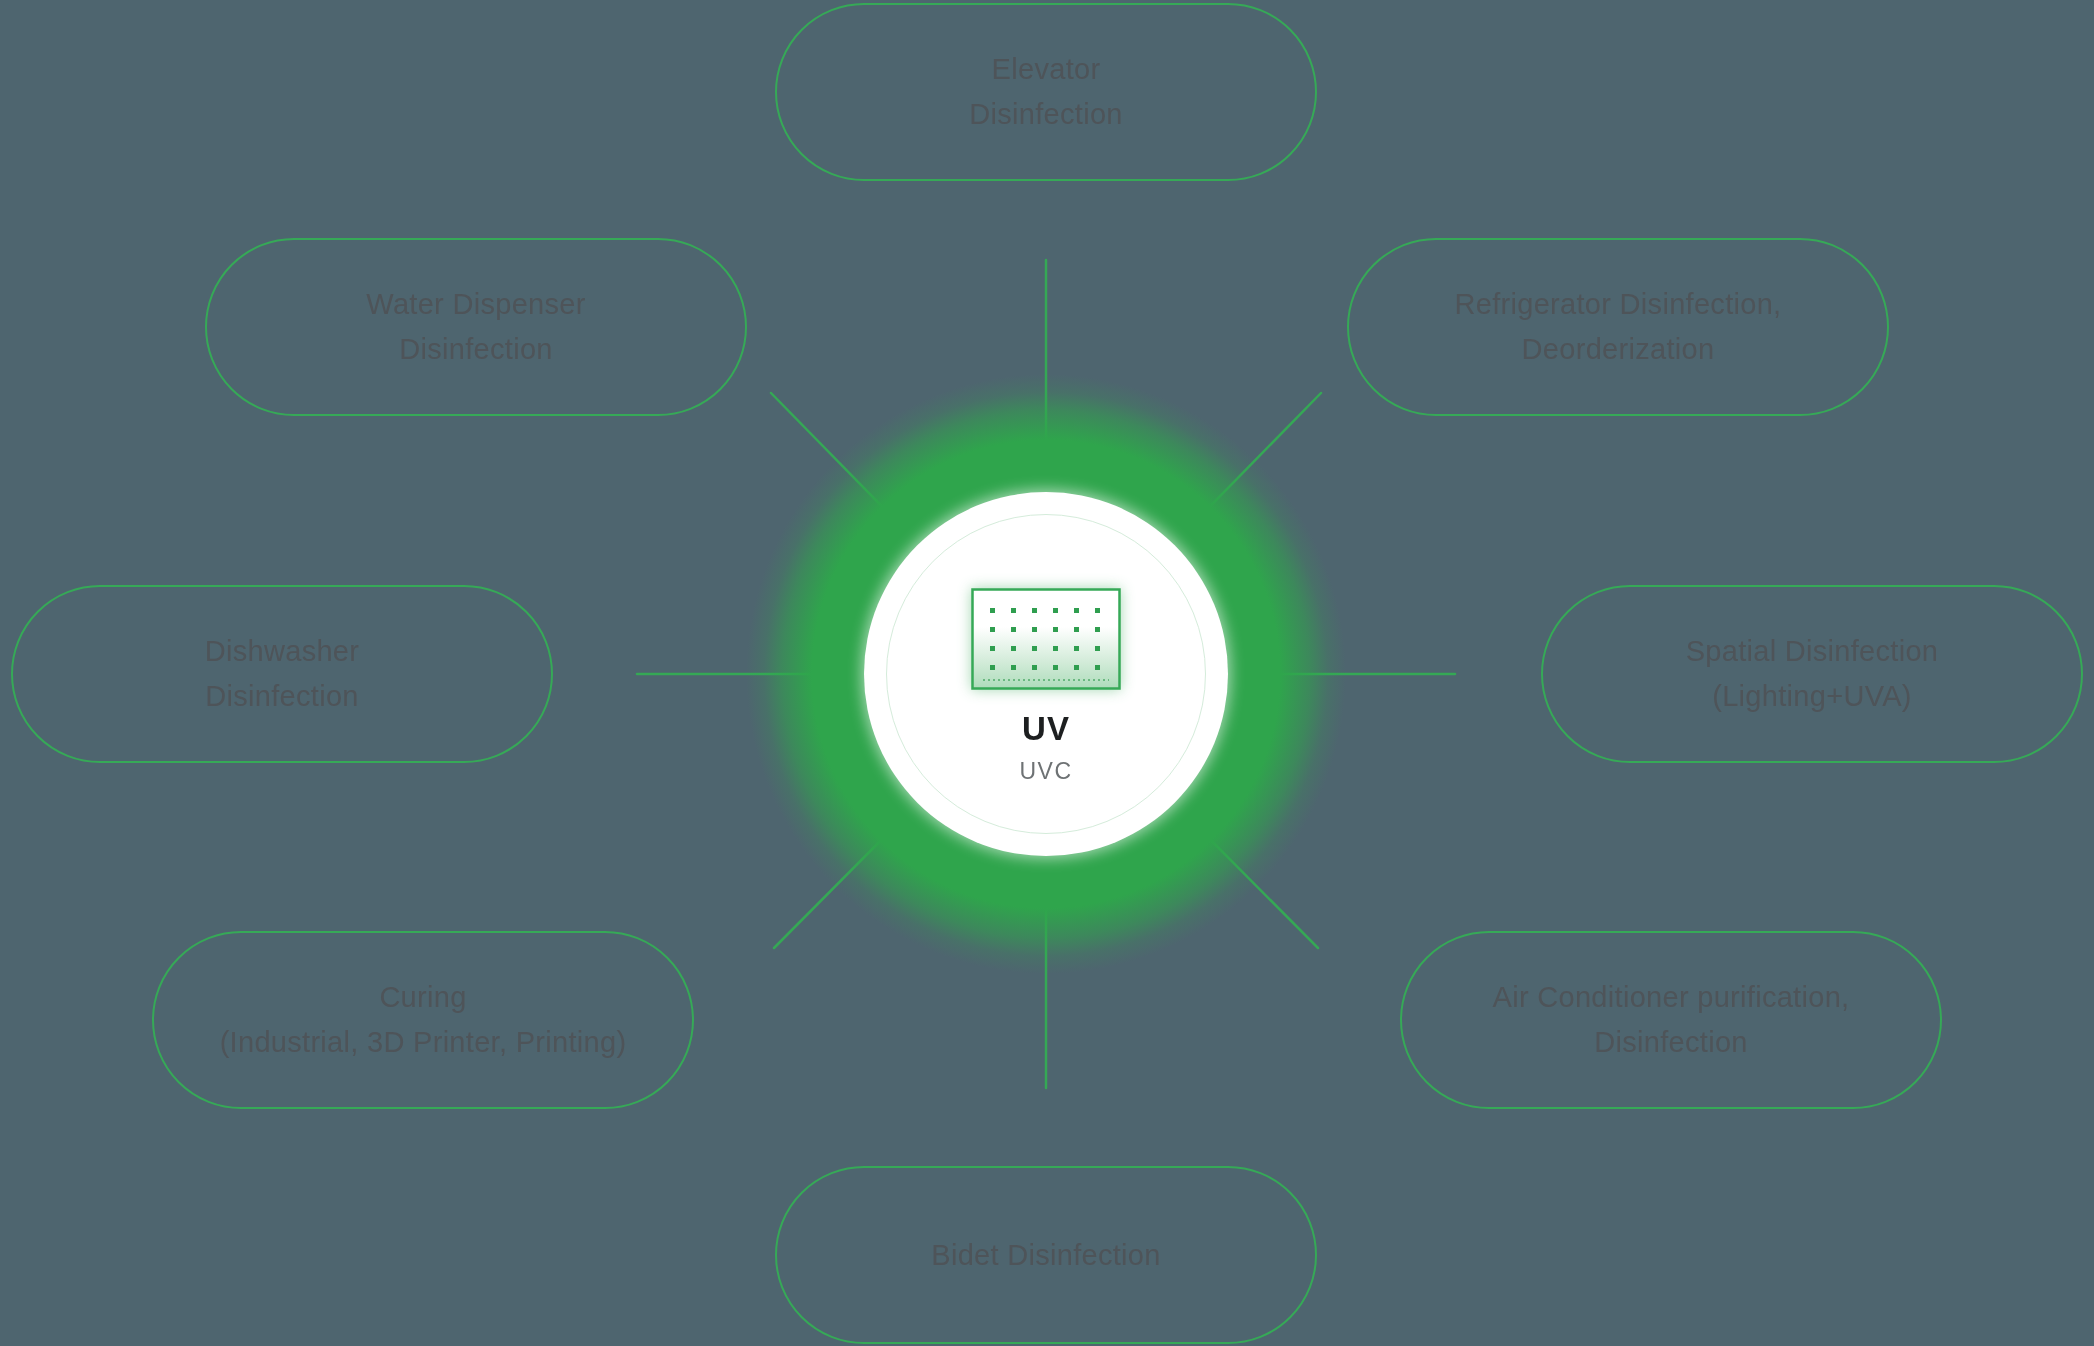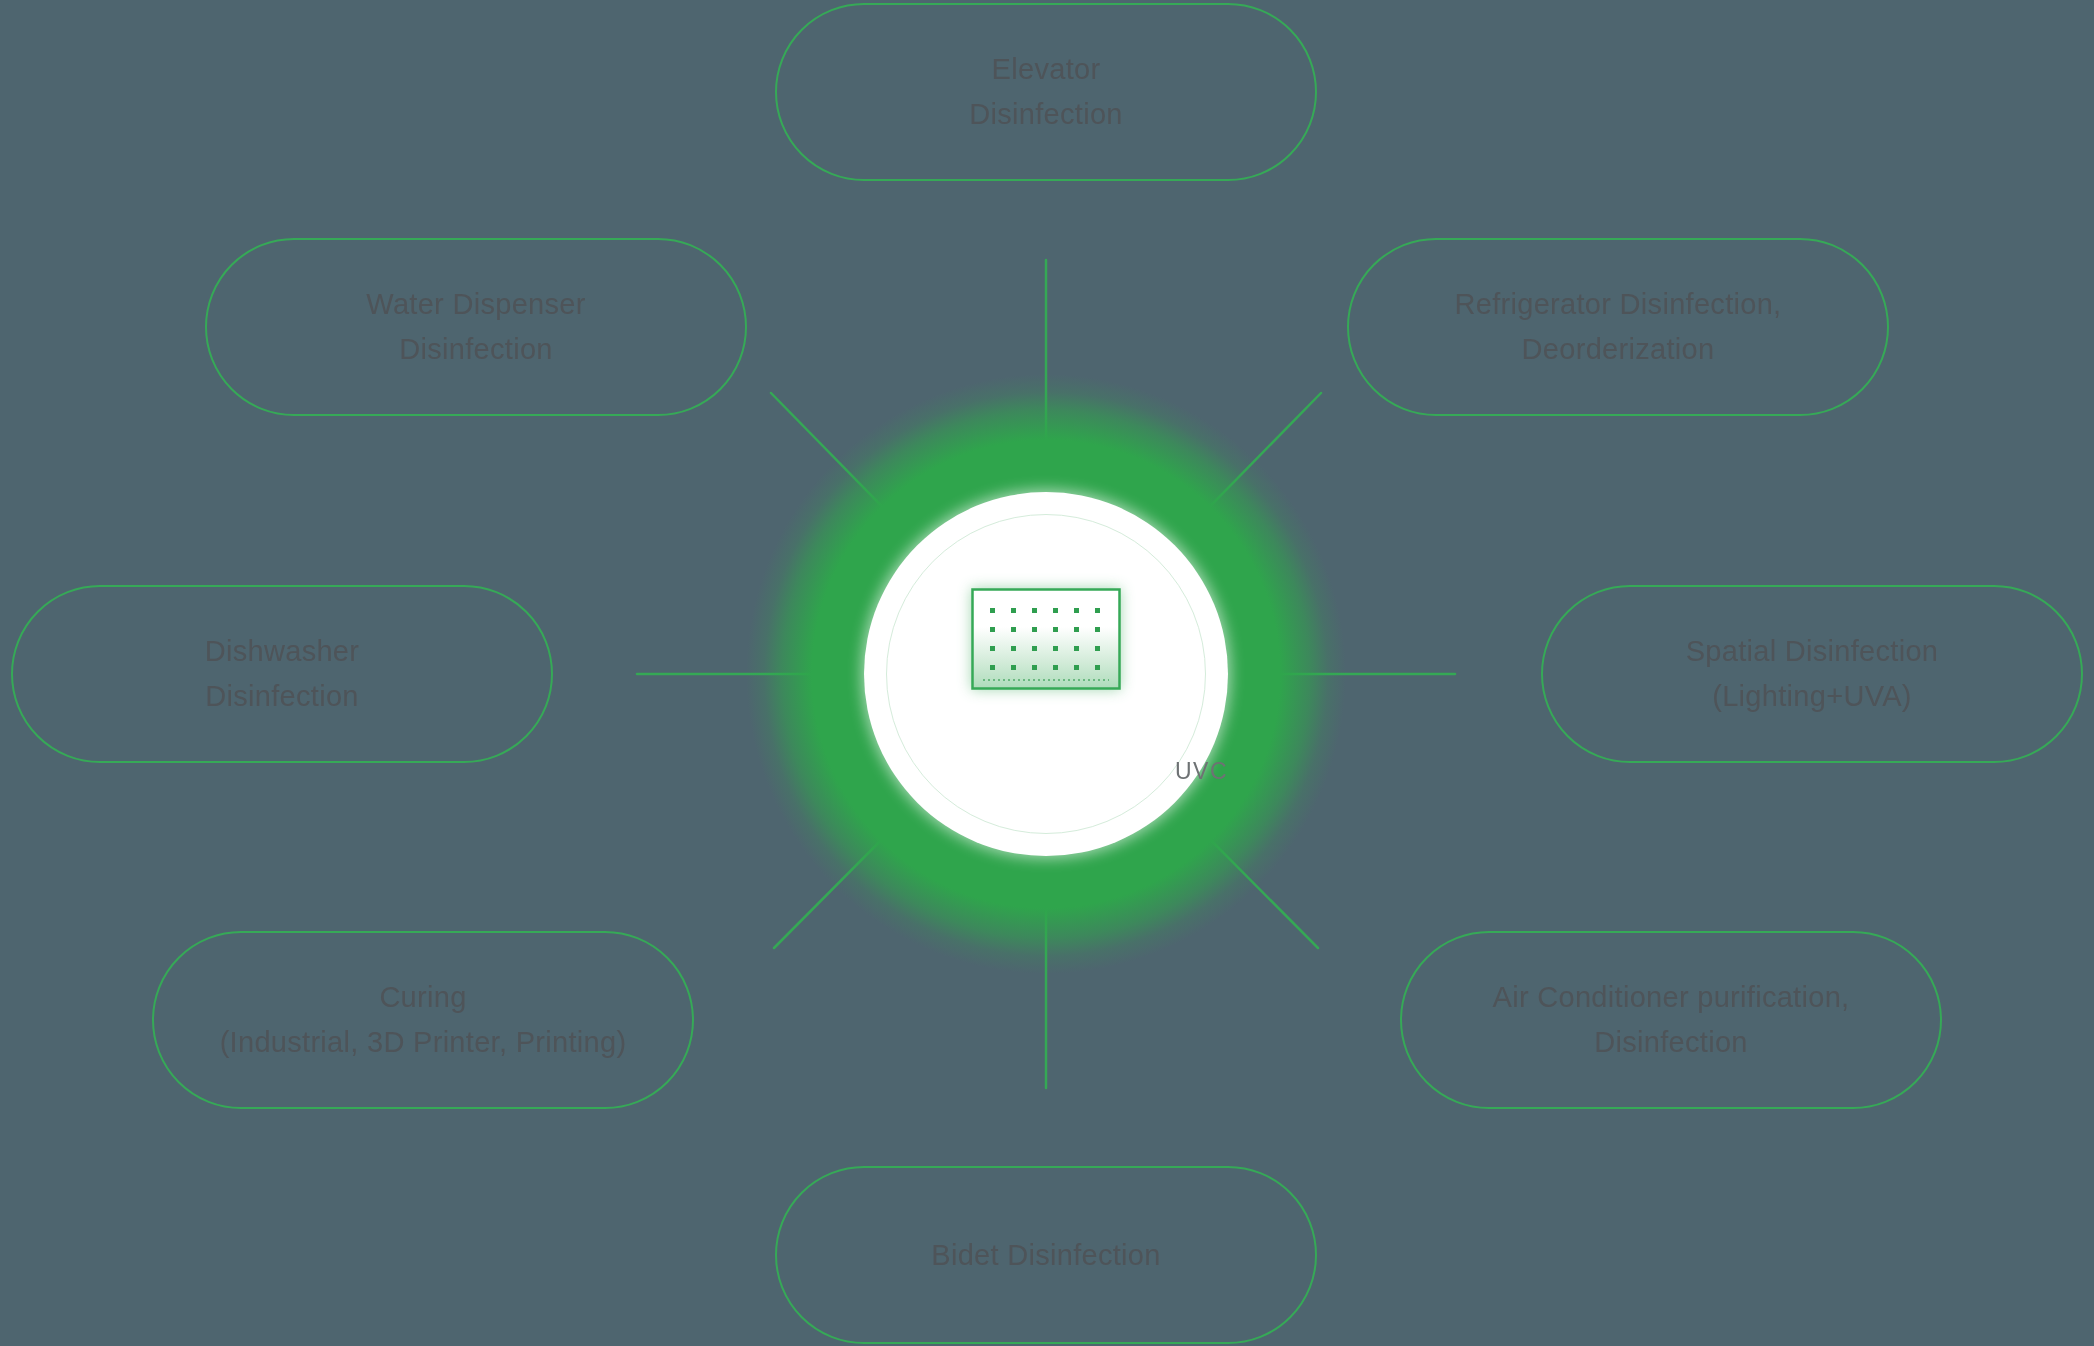--- a/index.html
+++ b/index.html
@@ -75,21 +75,21 @@
     line-height: 33px;
     font-weight: 600;
     letter-spacing: 1px;
     color: #1d1f20;
   }
   .hub-subtitle {
     position: absolute;
     top: 268px;
     left: 0;
     width: 100%;
-    text-align: right;
+    text-align: center;
     font-size: 23px;
     line-height: 23px;
     font-weight: 400;
     letter-spacing: 1.5px;
     color: #6e7274;
   }
   .node {
     position: absolute;
     width: 542px;
     height: 178px;
@@ -169,20 +169,21 @@
         <rect x="19" y="77" width="5" height="5"></rect>
           <rect x="40" y="77" width="5" height="5"></rect>
           <rect x="61" y="77" width="5" height="5"></rect>
           <rect x="82" y="77" width="5" height="5"></rect>
           <rect x="103" y="77" width="5" height="5"></rect>
           <rect x="124" y="77" width="5" height="5"></rect>
       </g>
       <line x1="12" y1="92" x2="138" y2="92" stroke="#4aa863" stroke-width="2" stroke-dasharray="2 3" opacity="0.7"></line>
     </svg>
 
+    <div class="hub-title">UV</div>
     <div class="hub-subtitle">UVC</div>
   </div>
 
   <div class="node node-top">
     <span>Elevator</span>
     <span>Disinfection</span>
   </div>
 
   <div class="node node-top-left">
     <span>Water Dispenser</span>

